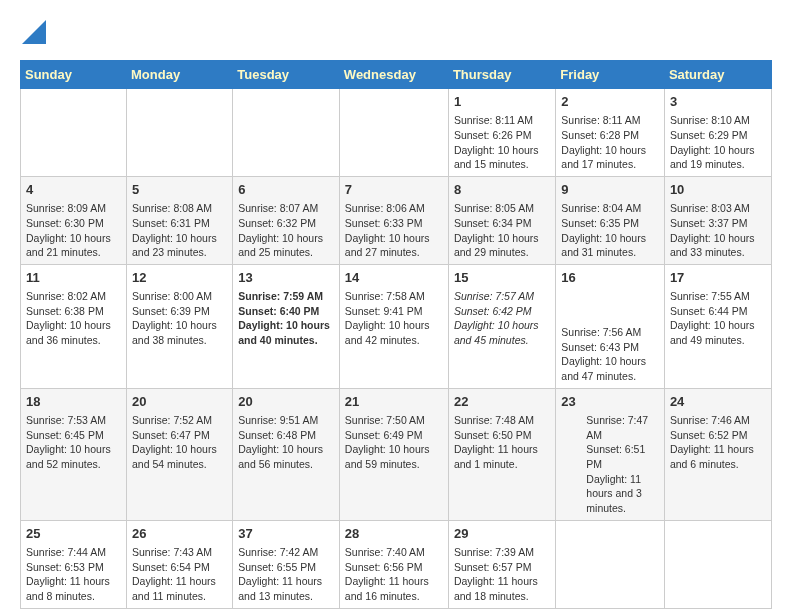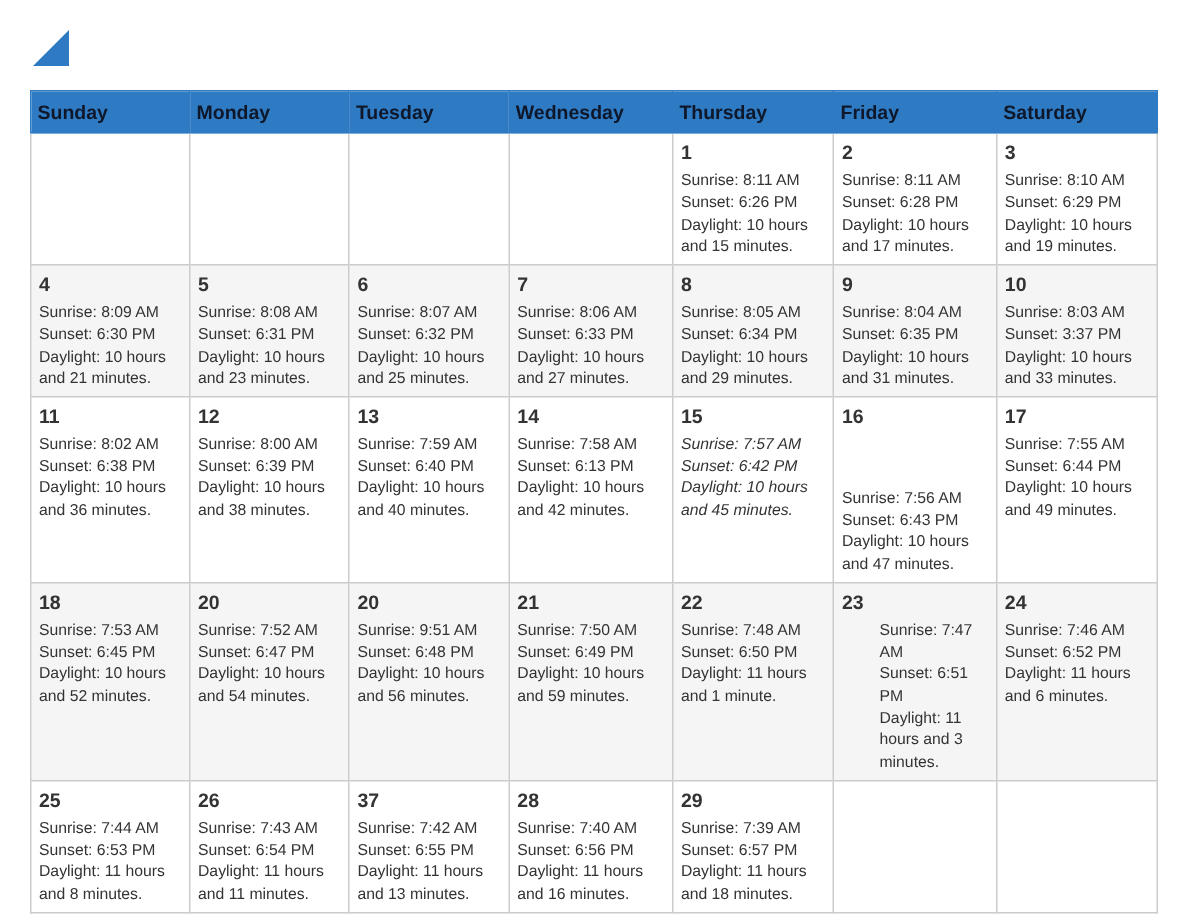--- a/index.html
+++ b/index.html
@@ -53,21 +53,21 @@
       font-size: 16px;
       color: #444;
     }
     table {
       width: 100%;
       border-collapse: collapse;
       font-size: 11px;
     }
     th {
       background-color: #2e7bc4;
-      color: #0f172a;
+      color: #fef9c3;
       padding: 6px 4px;
       text-align: left;
       font-size: 13px;
       font-weight: bold;
       border: 1px solid #2e7bc4;
     }
     td {
       border: 1px solid #ccc;
       vertical-align: top;
       padding: 4px 5px;
@@ -205,28 +205,28 @@
 Daylight: 10 hours and 36 minutes.</div>
         </td>
         <td>
           <span class="day-number">12</span>
           <div class="day-info" style="white-space: pre-line;">Sunrise: 8:00 AM
 Sunset: 6:39 PM
 Daylight: 10 hours and 38 minutes.</div>
         </td>
         <td>
           <span class="day-number">13</span>
-          <div class="day-info" style="white-space: pre-line;">Sunrise: 7:59 AM
+          <div class="day-info" style="white-space: pre-line; font-weight: bold;">Sunrise: 7:59 AM
 Sunset: 6:40 PM
 Daylight: 10 hours and 40 minutes.</div>
         </td>
         <td>
           <span class="day-number">14</span>
           <div class="day-info" style="white-space: pre-line;">Sunrise: 7:58 AM
-Sunset: 6:13 PM
+Sunset: 9:41 PM
 Daylight: 10 hours and 42 minutes.</div>
         </td>
         <td>
           <span class="day-number">15</span>
           <div class="day-info" style="white-space: pre-line; font-style: italic;">Sunrise: 7:57 AM
 Sunset: 6:42 PM
 Daylight: 10 hours and 45 minutes.</div>
         </td>
         <td>
           <span class="day-number">16</span>

